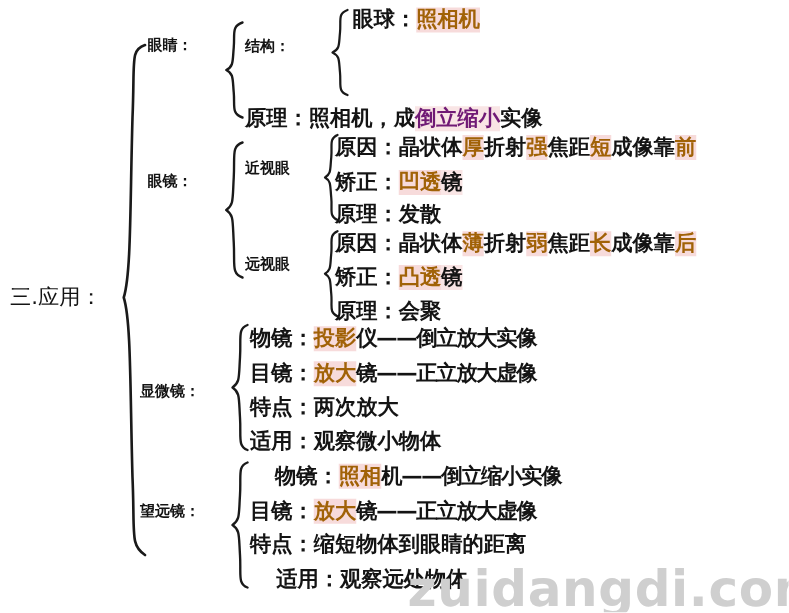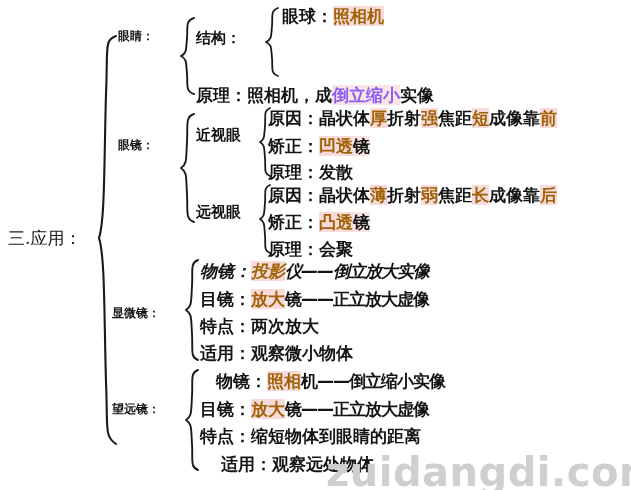--- a/index.html
+++ b/index.html
@@ -31,34 +31,34 @@
     line-height: 1;
   }
   .lbl-root {
     font-size: 17px;
     font-weight: 500;
   }
   .lbl-l2 {
     font-size: 12px;
   }
   .lbl-l3 {
-    font-size: 15px;
+    font-size: 12px;
     font-family: Liberation Serif, serif;
   }
   .leaf {
     font-size: 17px;
   }
 
   
   .r {
     color: #a16207;
     background: rgba(236, 170, 170, 0.42);
   }
   .rr {
-    color: #8b5cf6;
+    color: #701a75;
   }
   .hl {
     background: rgba(236, 170, 170, 0.30);
   }
 
   
   .brace {
     position: absolute;
     overflow: visible;
   }
@@ -162,21 +162,21 @@
   <div class="node leaf" style="left:268px; top:241px;">
     <span>原理：</span><span>会聚</span>
   </div>
 
   <div class="node lbl-l2" style="left:112px; top:307px;">显微镜：</div>
 
   <svg class="brace" style="left:184px; top:258px;" width="16" height="104" viewBox="0 0 16 104">
     <path d="M14 2 C6 5, 9 12, 8 28 C7 44, 8 48, 2 52 C8 56, 7 60, 8 76 C9 92, 6 99, 14 102" stroke-width="1.9"></path>
   </svg>
 
-  <div class="node leaf" style="left:200px; top:263px;font-style:italic;">
+  <div class="node leaf" style="left:200px; top:263px;">
     <span>物镜：</span><span class="r">投影</span><span class="dash">仪——倒立放大实像</span>
   </div>
 
   <div class="node leaf" style="left:200px; top:291px;">
     <span>目镜：</span><span class="r">放大</span><span class="dash">镜——正立放大虚像</span>
   </div>
 
   <div class="node leaf" style="left:200px; top:318px;">
     <span>特点：</span><span>两次放大</span>
   </div>
@@ -184,21 +184,21 @@
   <div class="node leaf" style="left:200px; top:345px;">
     <span>适用：</span><span>观察微小物体</span>
   </div>
 
   <div class="node lbl-l2" style="left:112px; top:403px;">望远镜：</div>
 
   <svg class="brace" style="left:184px; top:368px;" width="16" height="104" viewBox="0 0 16 104">
     <path d="M14 2 C6 5, 9 12, 8 28 C7 44, 8 48, 2 52 C8 56, 7 60, 8 76 C9 92, 6 99, 14 102" stroke-width="1.9"></path>
   </svg>
 
-  <div class="node leaf" style="left:216px; top:373px;">
+  <div class="node leaf" style="left:192px; top:373px;padding-left:28px;">
     <span>物镜：</span><span class="r">照相</span><span class="dash">机——倒立缩小实像</span>
   </div>
 
   <div class="node leaf" style="left:200px; top:401px;">
     <span>目镜：</span><span class="r">放大</span><span class="dash">镜——正立放大虚像</span>
   </div>
 
   <div class="node leaf" style="left:200px; top:428px;">
     <span>特点：</span><span>缩短物体到眼睛的距离</span>
   </div>

